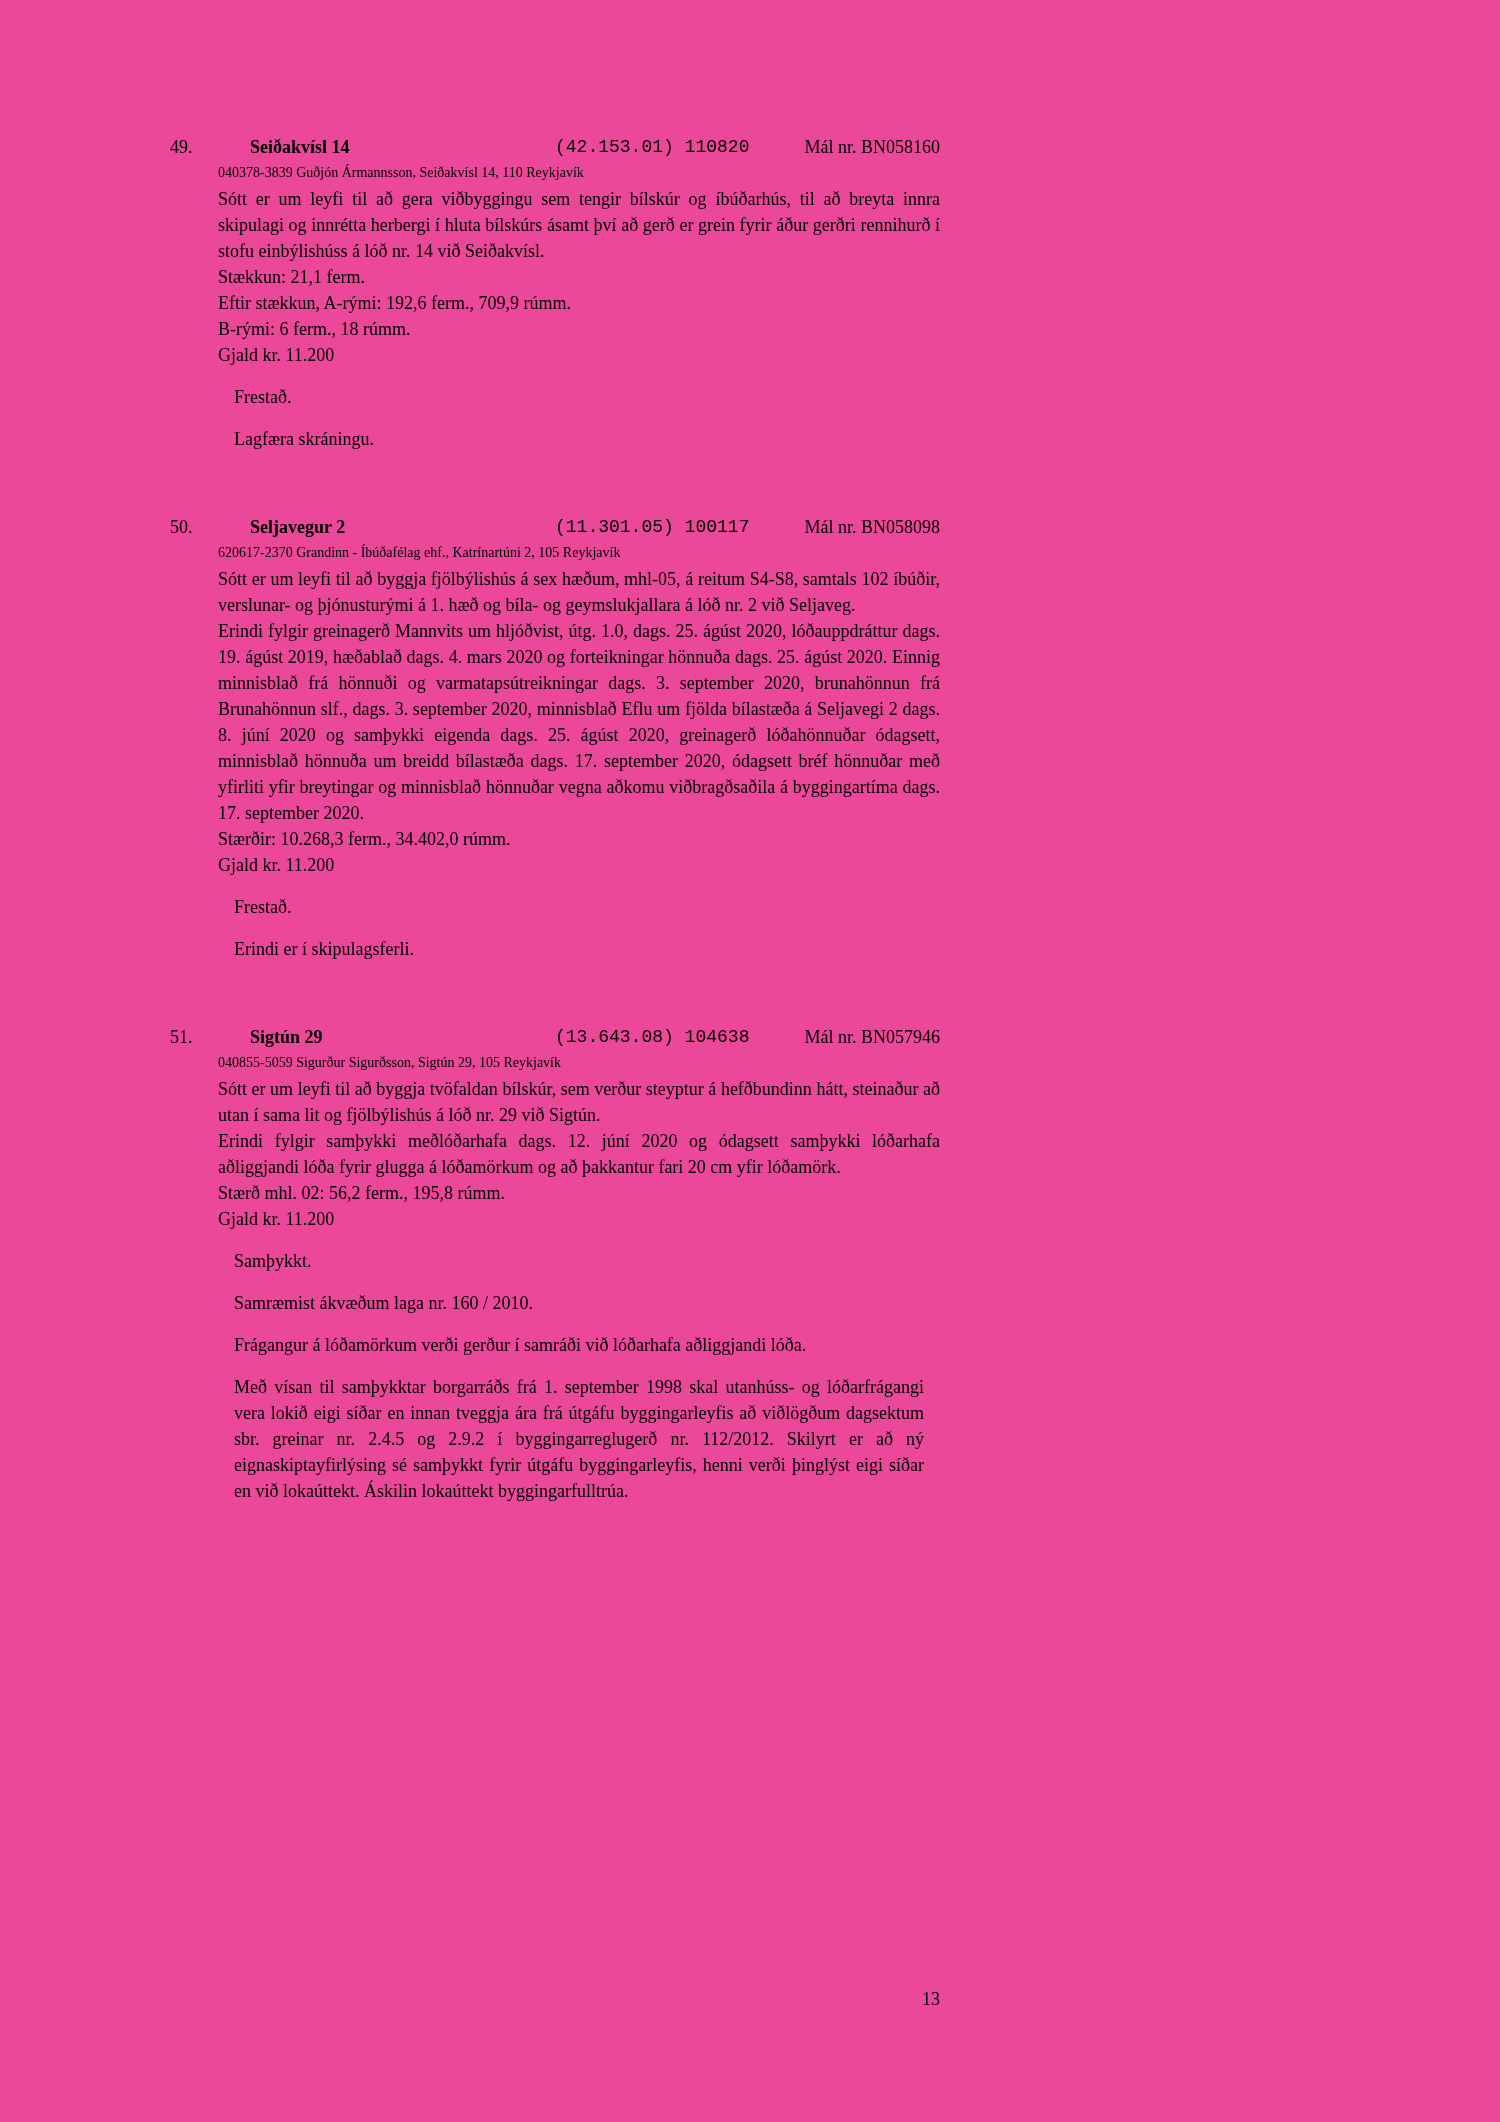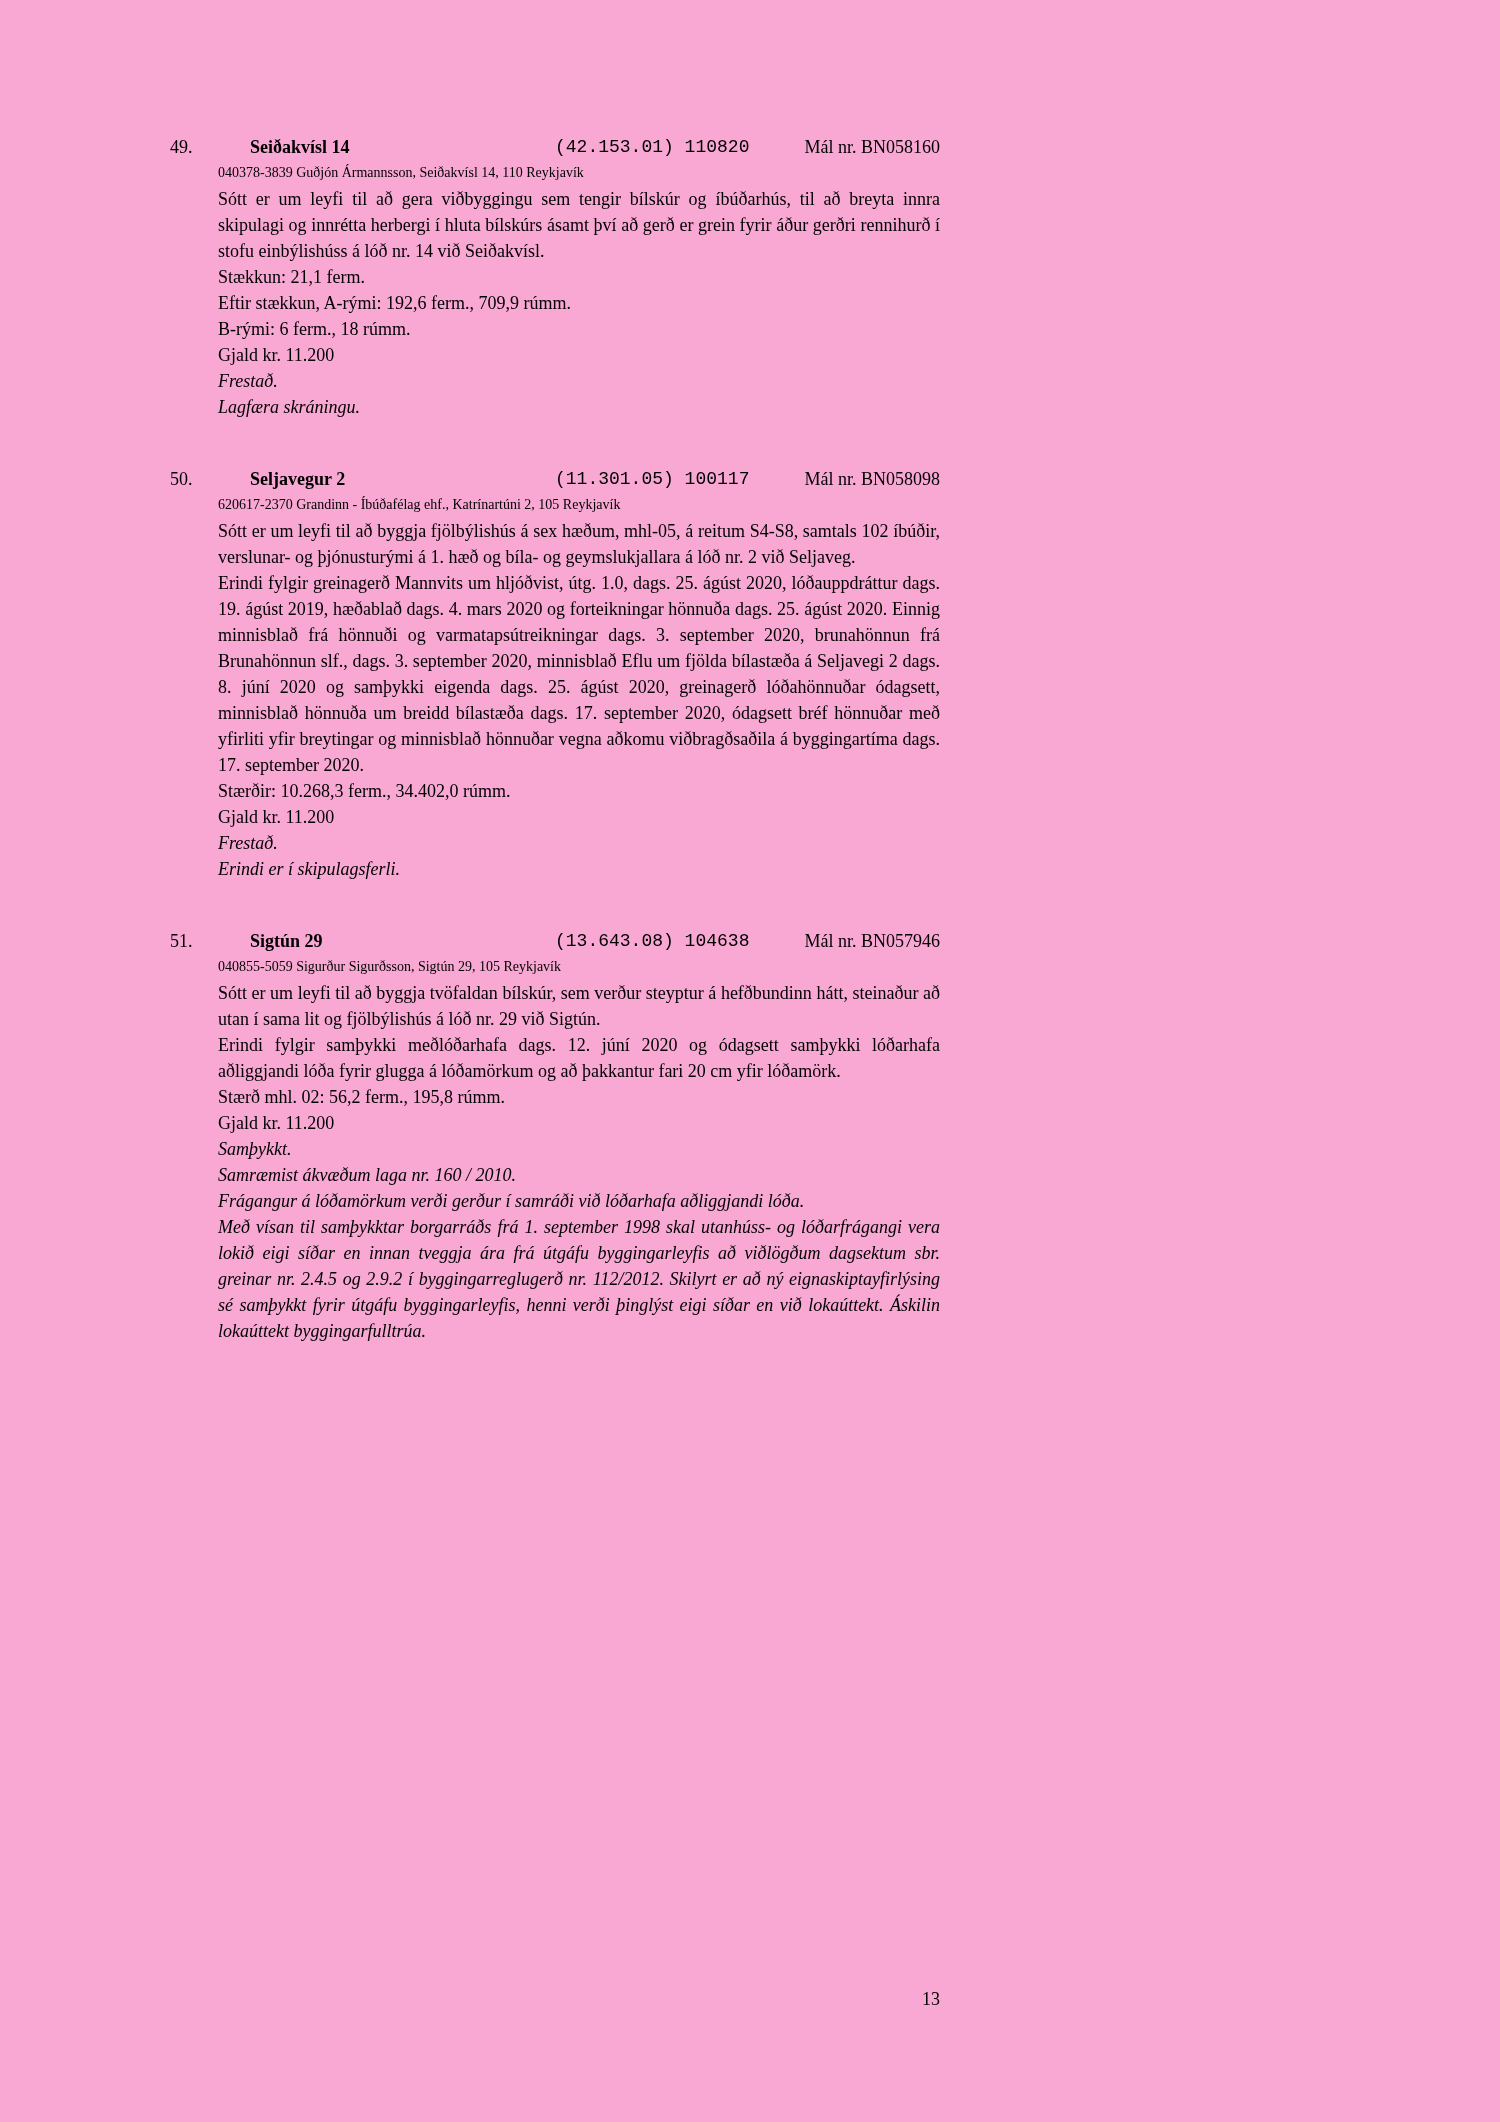--- a/index.html
+++ b/index.html
@@ -4,21 +4,21 @@
 <style>
   html, body {
     margin: 0;
     padding: 0;
     background: #ffffff;
   }
   .page {
     position: relative;
     width: 1500px;
     height: 2122px;
-    background: #f9a8d4;
+    background: #ec4899;
     font-family: "Liberation Serif", "DejaVu Serif", serif;
     font-size: 18px;
     line-height: 26px;
     color: #000000;
     overflow: hidden;
   }
   .content {
     position: absolute;
     left: 170px;
     top: 134px;
@@ -63,23 +63,22 @@
   .owner-line {
     font-size: 14px;
     line-height: 26px;
     margin: 0;
   }
   p.para {
     margin: 0;
     text-align: justify;
   }
   p.note {
-    margin: 0;
+    margin: 16px;
     text-align: justify;
-    font-style: italic;
   }
   .page-number {
     position: absolute;
     left: 170px;
     top: 1986px;
     width: 770px;
     text-align: right;
   }
 </style>
 </head>

